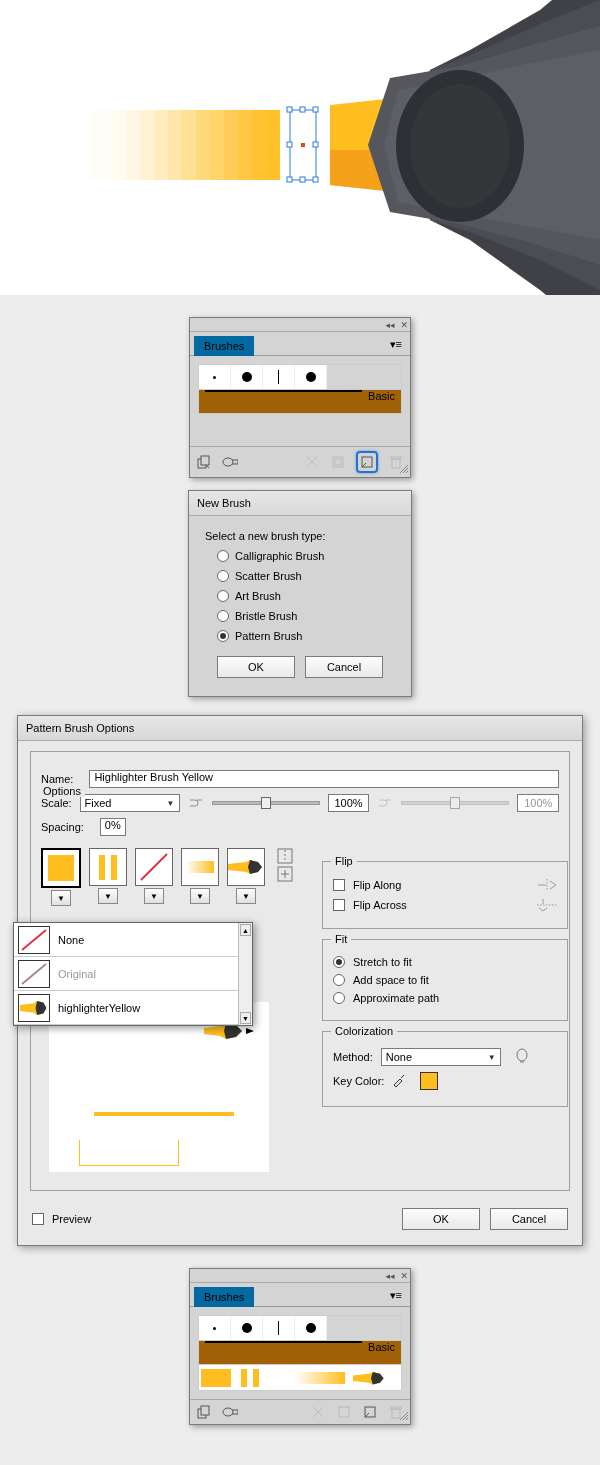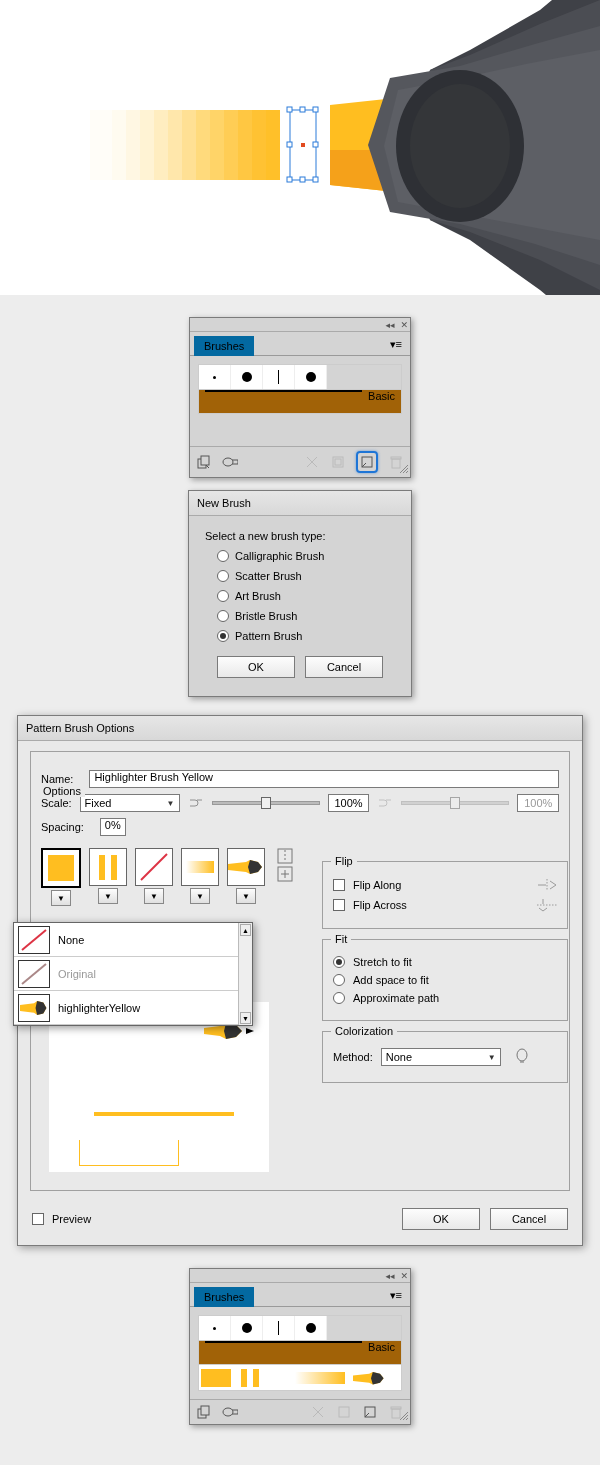--- a/index.html
+++ b/index.html
@@ -581,20 +581,29 @@
         <div class="select" style="width:120px;">
           <span>None</span>
               <span class="tri">▼</span>
         </div>
         <span style="margin-left:6px;color:#777;">
           <svg width="14" height="16">
                 <ellipse cx="7" cy="7" rx="5" ry="6" fill="none" stroke="#777"></ellipse>
                 <line x1="5" y1="14" x2="9" y2="14" stroke="#777"></line>
               </svg>
         </span>
+      </div>
+      <div class="sideopt">
+        <span class="label">Key Color:</span>
+        <span>
+          <svg width="14" height="14">
+                <path d="M2 12 l6 -6 l2 2 l-6 6 z M9 5 l3 -3" stroke="#333" fill="none"></path>
+              </svg>
+        </span>
+        <span class="swatch-sq"></span>
       </div>
     </div>
   </div>
   </div>
 
   <div class="pbo-bottom">
     <div class="sideopt">
       <span class="check"></span>
         <span>Preview</span>
     </div>

